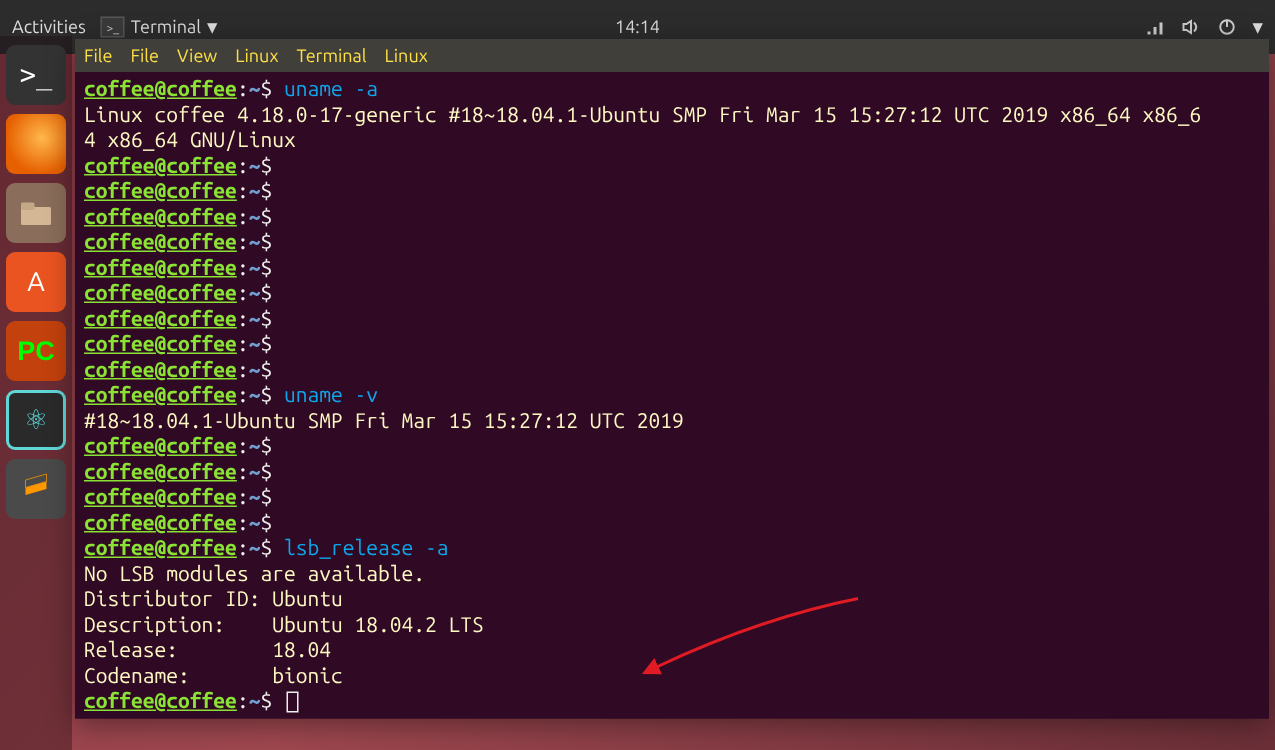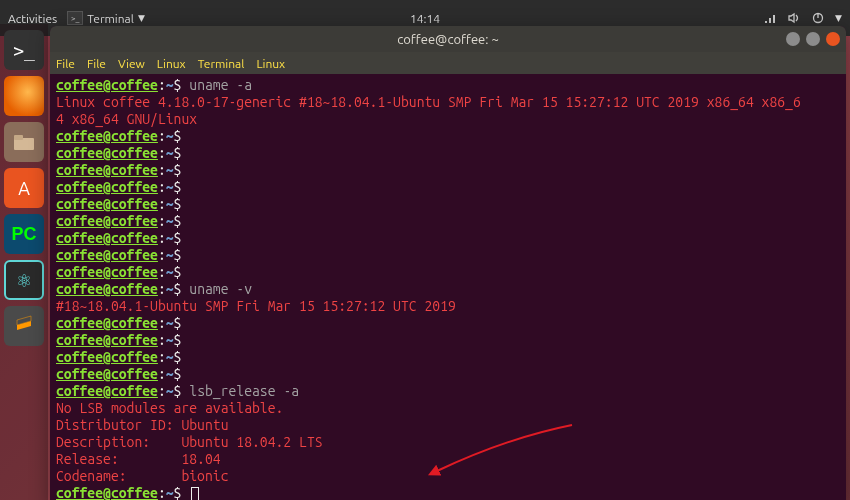--- a/index.html
+++ b/index.html
@@ -32,21 +32,21 @@
 }
 .launcher .licon {
   width: 40px; height: 40px; border-radius: 6px;
   display: flex; align-items: center; justify-content: center;
   font-size: 18px;
 }
 .ic-terminal { background: #333; color: #fff; font-family: monospace; font-size: 13px; }
 .ic-firefox { background: radial-gradient(circle at 60% 40%, #ffb84d, #e66000 70%); border-radius: 50%; }
 .ic-files { background: #8a6d5a; }
 .ic-software { background: #e95420; color:white; font-size:22px; }
-.ic-pycharm { background: #0c4a6e; color:#0f0; font-size:11px; font-weight:bold; font-family:sans-serif; }
+.ic-pycharm { background: #c2410c; color:#0f0; font-size:11px; font-weight:bold; font-family:sans-serif; }
 .ic-atom { border: 2px solid #5fd7d7; border-radius: 50%; background: #2a2a2a; }
 .ic-sublime { background: #4a4a4a; }
 
 .term-window {
   position: absolute; left: 50px; top: 26px; right: 4px;
   background: #300a24;
   border-radius: 6px 6px 0 0;
   box-shadow: 0 4px 20px rgba(0,0,0,0.4);
 }
 .titlebar {
@@ -73,22 +73,22 @@
   font-family: "Ubuntu Mono", "DejaVu Sans Mono", monospace;
   font-size: 14px; line-height: 17px;
   padding: 3px 6px;
   white-space: pre;
   position: relative;
 }
 .user { color: #8ae234; font-weight: bold; text-decoration: underline; }
 .colon { color: #eeeeec; }
 .path { color: #729fcf; font-weight: bold; }
 .dollar { color: #eeeeec; }
-.cmd { color: #a3a3a3; }
-.out { color: #ef4444; }
+.cmd { color: #0ea5e9; }
+.out { color: #fef9c3; }
 .cursor {
   display: inline-block; width: 8px; height: 14px;
   border: 1px solid #eeeeec; vertical-align: text-bottom; margin-left: 2px;
 }
 .arrow {
   position: absolute; width: 150px; height: 60px; pointer-events: none;
 }
 .arrow svg { width: 100%; height: 100%; }
 </style>
 </head>
@@ -141,28 +141,20 @@
   <div class="licon ic-atom" style="color:#5fd7d7">⚛</div>
   <div class="licon ic-sublime">
     <svg width="22" height="22" viewBox="0 0 22 22">
         <path d="M4 15 L18 11 L18 6 L4 10 Z" fill="#ff9800"></path>
         <path d="M4 10 L18 6 L18 1 L4 5 Z" fill="#4a4a4a" stroke="#ff9800" stroke-width="0.5"></path>
       </svg>
   </div>
 </div>
 
 <div class="term-window">
-  <div class="titlebar">
-    <span>coffee@coffee: ~</span>
-    <div class="winbtns">
-      <div class="wbtn wb-min"></div>
-      <div class="wbtn wb-max"></div>
-      <div class="wbtn wb-close"></div>
-    </div>
-  </div>
   <div class="menubar">
     <span>File</span>
     <span>File</span>
     <span>View</span>
     <span>Linux</span>
     <span>Terminal</span>
     <span>Linux</span>
   </div>
   <div class="term-body" id="term-body"><div><span class="user">coffee@coffee</span><span class="colon">:</span><span class="path">~</span><span class="dollar">$</span> <span class="cmd">uname -a</span></div><div class="out">Linux coffee 4.18.0-17-generic #18~18.04.1-Ubuntu SMP Fri Mar 15 15:27:12 UTC 2019 x86_64 x86_6</div><div class="out">4 x86_64 GNU/Linux</div><div><span class="user">coffee@coffee</span><span class="colon">:</span><span class="path">~</span><span class="dollar">$</span> <span class="cmd"></span></div><div><span class="user">coffee@coffee</span><span class="colon">:</span><span class="path">~</span><span class="dollar">$</span> <span class="cmd"></span></div><div><span class="user">coffee@coffee</span><span class="colon">:</span><span class="path">~</span><span class="dollar">$</span> <span class="cmd"></span></div><div><span class="user">coffee@coffee</span><span class="colon">:</span><span class="path">~</span><span class="dollar">$</span> <span class="cmd"></span></div><div><span class="user">coffee@coffee</span><span class="colon">:</span><span class="path">~</span><span class="dollar">$</span> <span class="cmd"></span></div><div><span class="user">coffee@coffee</span><span class="colon">:</span><span class="path">~</span><span class="dollar">$</span> <span class="cmd"></span></div><div><span class="user">coffee@coffee</span><span class="colon">:</span><span class="path">~</span><span class="dollar">$</span> <span class="cmd"></span></div><div><span class="user">coffee@coffee</span><span class="colon">:</span><span class="path">~</span><span class="dollar">$</span> <span class="cmd"></span></div><div><span class="user">coffee@coffee</span><span class="colon">:</span><span class="path">~</span><span class="dollar">$</span> <span class="cmd"></span></div><div><span class="user">coffee@coffee</span><span class="colon">:</span><span class="path">~</span><span class="dollar">$</span> <span class="cmd">uname -v</span></div><div class="out">#18~18.04.1-Ubuntu SMP Fri Mar 15 15:27:12 UTC 2019</div><div><span class="user">coffee@coffee</span><span class="colon">:</span><span class="path">~</span><span class="dollar">$</span> <span class="cmd"></span></div><div><span class="user">coffee@coffee</span><span class="colon">:</span><span class="path">~</span><span class="dollar">$</span> <span class="cmd"></span></div><div><span class="user">coffee@coffee</span><span class="colon">:</span><span class="path">~</span><span class="dollar">$</span> <span class="cmd"></span></div><div><span class="user">coffee@coffee</span><span class="colon">:</span><span class="path">~</span><span class="dollar">$</span> <span class="cmd"></span></div><div><span class="user">coffee@coffee</span><span class="colon">:</span><span class="path">~</span><span class="dollar">$</span> <span class="cmd">lsb_release -a</span></div><div class="out">No LSB modules are available.</div><div class="out">Distributor ID: Ubuntu</div><div class="out">Description:    Ubuntu 18.04.2 LTS</div><div class="out">Release:        18.04</div><div class="out">Codename:       bionic</div><div><span class="user">coffee@coffee</span><span class="colon">:</span><span class="path">~</span><span class="dollar">$</span> <span class="cmd"></span><span class="cursor"></span></div><div class="arrow" style="left:330px; top:332px;">
       <svg viewBox="0 0 150 60">

